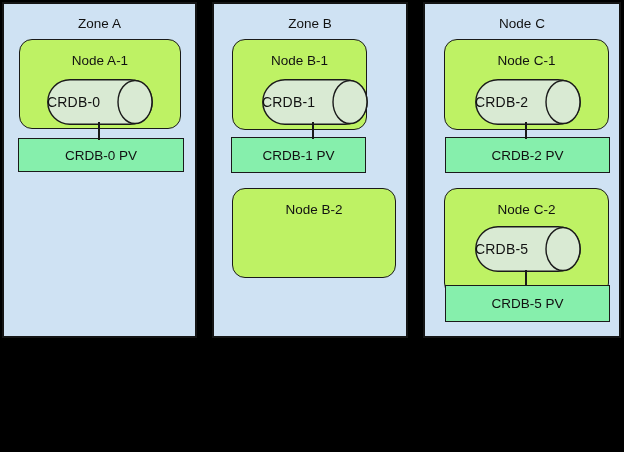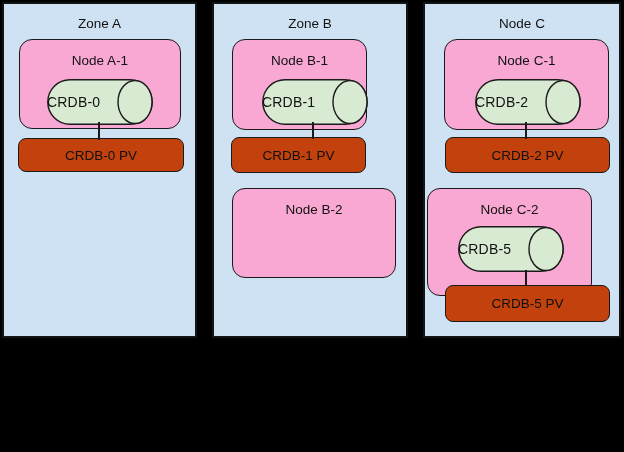--- a/index.html
+++ b/index.html
@@ -25,21 +25,21 @@
     top: 12px;
     left: 0;
     width: 100%;
     text-align: center;
     font-size: 13.5px;
     color: #111;
   }
 
   .node {
     position: absolute;
-    background: #f9a8d4;
+    background: #bef264;
     border: 1.4px solid #1a1a1a;
     border-radius: 13px;
   }
   .node-label {
     position: absolute;
     top: 13px;
     left: 0;
     width: 100%;
     text-align: center;
     font-size: 13.5px;
@@ -65,23 +65,23 @@
 
   .connector {
     position: absolute;
     width: 2px;
     background: #1a1a1a;
     z-index: 5;
   }
 
   .pv {
     position: absolute;
-    background: #c2410c;
+    background: #86efac;
     border: 1.4px solid #1a1a1a;
-    border-radius: 8px;
+    border-radius: 0;
     display: flex;
     align-items: center;
     justify-content: center;
     font-size: 13.5px;
     color: #111;
   }
 </style>
 </head>
 <body>
 
@@ -146,21 +146,21 @@
         <span class="cyl-label">CRDB-2</span>
       </div>
     </div>
 
     <div class="connector" style="left:100px;top:118px;height:17px"></div>
 
     <div class="pv" style="left:20px;top:133px;width:165px;height:36px">
       <span>CRDB-2 PV</span>
     </div>
 
-    <div class="node" style="left:2px;top:184px;width:165px;height:108px">
+    <div class="node" style="left:19px;top:184px;width:165px;height:108px">
       <div class="node-label">Node C-2</div>
       <div class="cylinder" style="left:30px;top:37px">
         <svg viewBox="0 0 106 46">
           <rect x="0.8" y="0.8" width="104.4" height="44.4" rx="22.2" ry="22.2" stroke="#1a1a1a" stroke-width="1.4" fill="#d9ead3"></rect>
           <ellipse cx="88" cy="23" rx="17" ry="21.5" stroke="#1a1a1a" stroke-width="1.4" fill="#d9ead3"></ellipse>
         </svg>
         <span class="cyl-label">CRDB-5</span>
       </div>
     </div>
 

